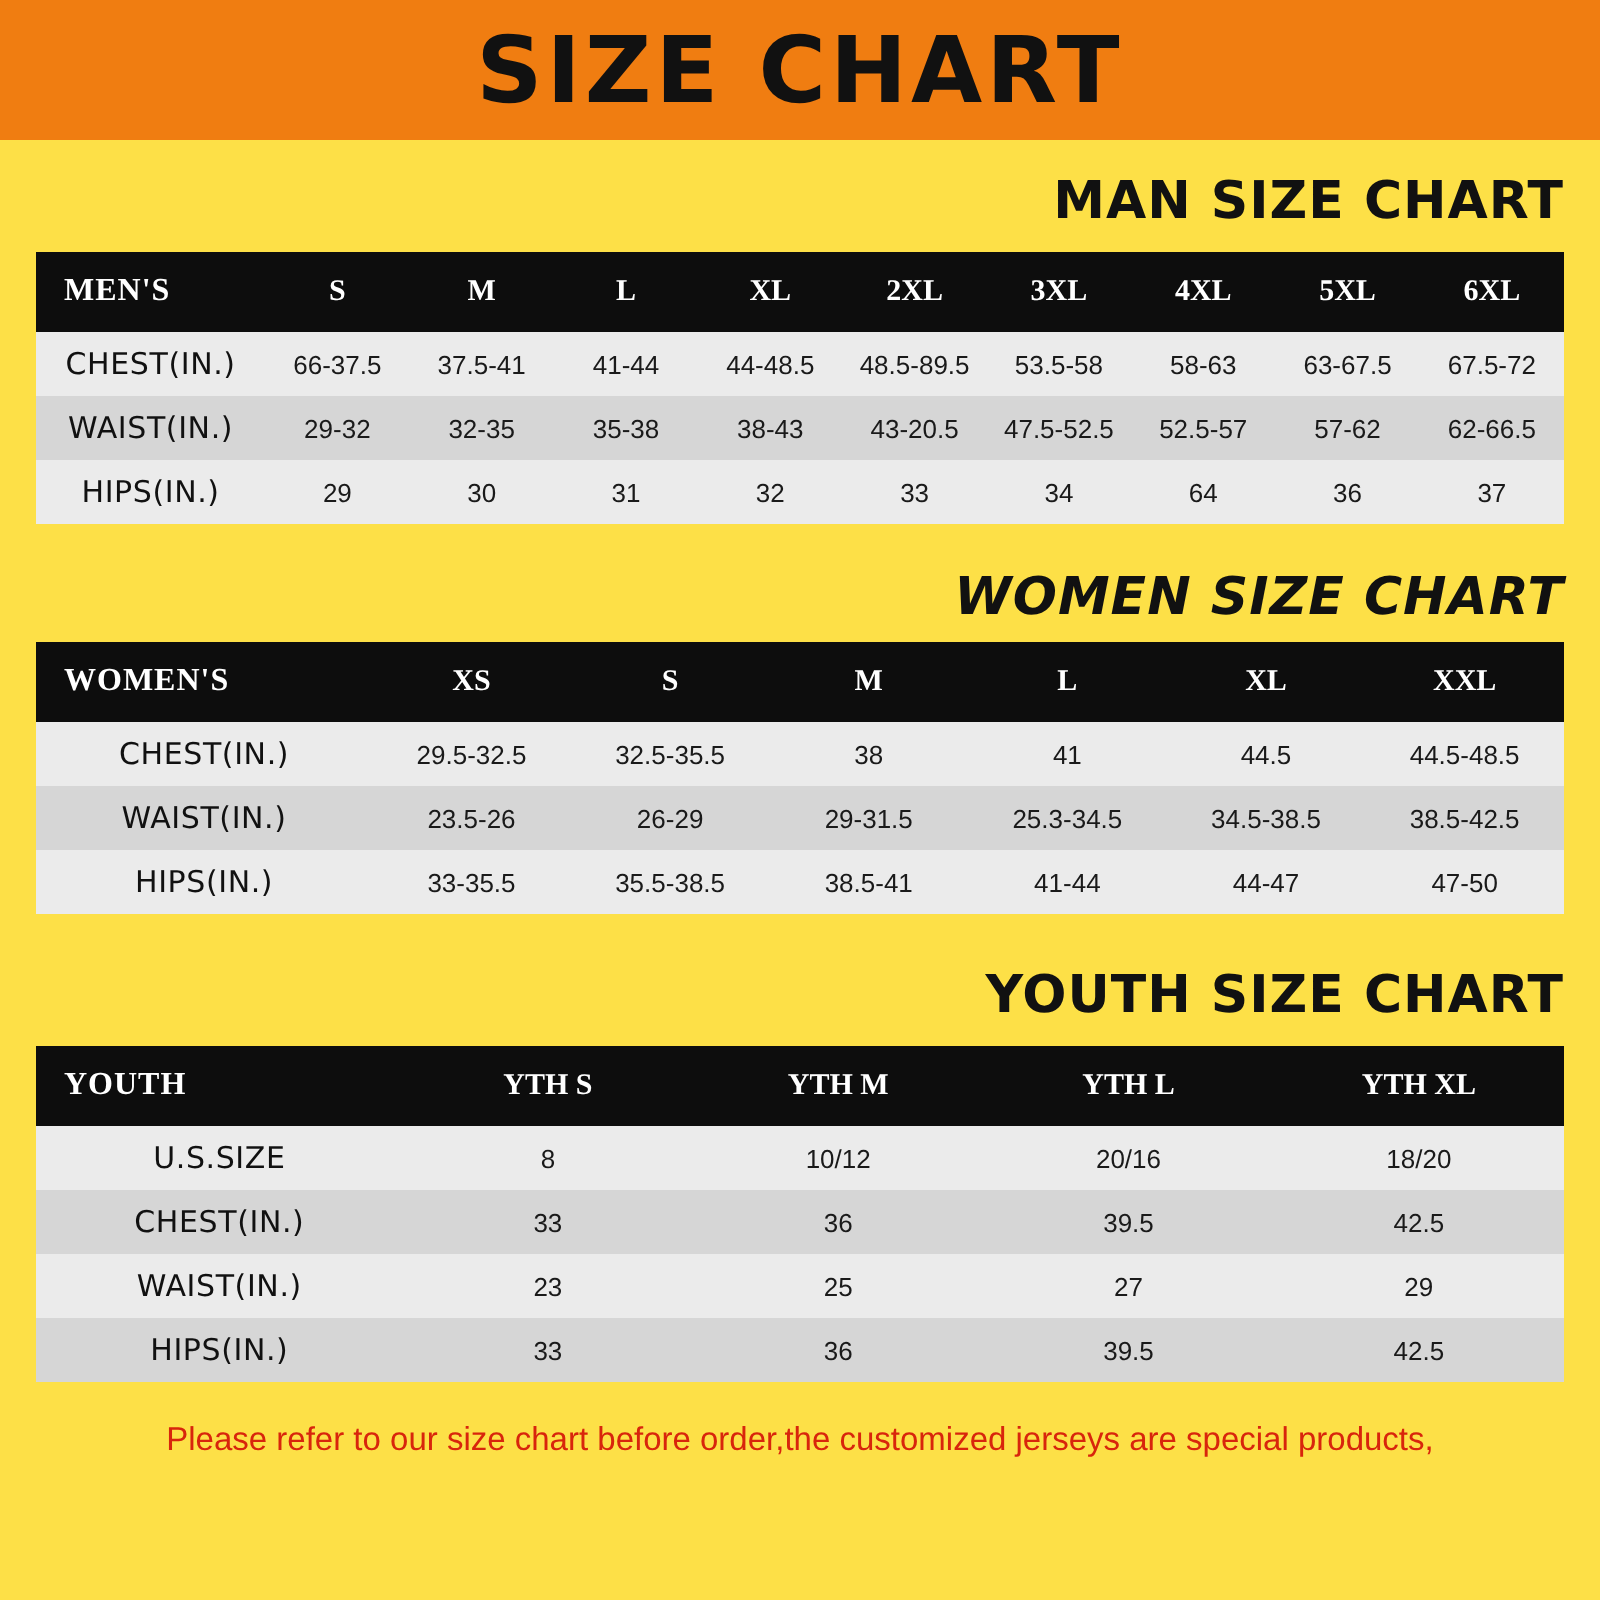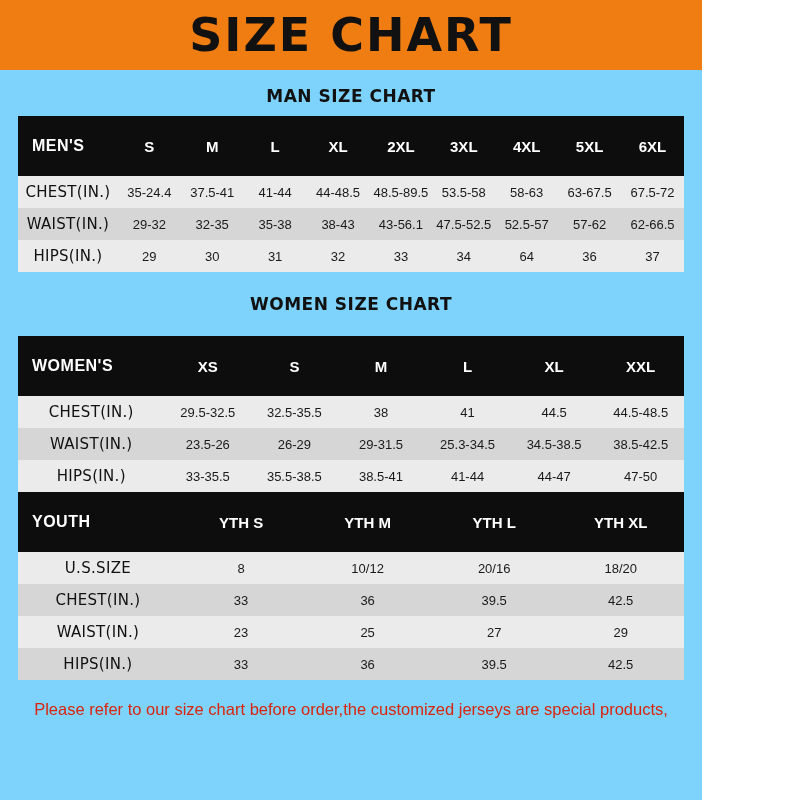--- a/index.html
+++ b/index.html
@@ -8,23 +8,23 @@
   }
   body {
     width: 800px;
     height: 800px;
     background: #ffffff;
     font-family: "Liberation Sans", sans-serif;
     overflow: hidden;
   }
   .page {
     position: relative;
-    width: 702px;
+    width: 800px;
     height: 800px;
-    background: #7dd3fc;
+    background: #fde047;
     box-sizing: border-box;
   }
   
   .banner {
     position: relative;
     height: 70px;
     background: #f07d11;
     display: flex;
     align-items: center;
     justify-content: center;
@@ -36,50 +36,50 @@
     letter-spacing: 2px;
     color: #111111;
     text-align: center;
     line-height: 1;
   }
   .content {
     padding: 0 18px;
     box-sizing: border-box;
   }
   .section-title {
-    text-align: center;
+    text-align: right;
     font-family: "DejaVu Sans", sans-serif;
     font-weight: bold;
-    font-size: 17px;
+    font-size: 26px;
     color: #111111;
     letter-spacing: 0.5px;
   }
   .t-man { margin-top: 16px; margin-bottom: 10px; }
-  .t-women { margin-top: 22px; margin-bottom: 22px; }
+  .t-women { margin-top: 22px; margin-bottom: 7px; font-style: italic; }
   .t-youth { margin-top: 26px; margin-bottom: 10px; }
 
   table.size-table {
     width: 100%;
     border-collapse: collapse;
     table-layout: fixed;
   }
   table.size-table th,
   table.size-table td {
     text-align: center;
     vertical-align: middle;
   }
   table.size-table thead tr {
     background: #0d0d0d;
   }
   table.size-table thead th {
     color: #ffffff;
-    font-family: Liberation Sans, sans-serif;
+    font-family: Liberation Serif, serif;
     font-weight: bold;
     font-size: 15px;
-    padding: 21px 2px;
+    padding: 11px 2px;
   }
   table.size-table thead th.rowlabel {
     text-align: left;
     padding-left: 14px;
     font-size: 16px;
     letter-spacing: 0.5px;
   }
   table.size-table tbody td {
     font-family: "Liberation Sans", sans-serif;
     font-size: 13px;
@@ -146,37 +146,37 @@
           <th>2XL</th>
           <th>3XL</th>
           <th>4XL</th>
           <th>5XL</th>
           <th>6XL</th>
         </tr>
       </thead>
       <tbody>
         <tr class="shade-light">
           <td class="rowlabel">CHEST(IN.)</td>
-          <td>35-24.4</td>
+          <td>66-37.5</td>
           <td>37.5-41</td>
           <td>41-44</td>
           <td>44-48.5</td>
           <td>48.5-89.5</td>
           <td>53.5-58</td>
           <td>58-63</td>
           <td>63-67.5</td>
           <td>67.5-72</td>
         </tr>
         <tr class="shade-dark">
           <td class="rowlabel">WAIST(IN.)</td>
           <td>29-32</td>
           <td>32-35</td>
           <td>35-38</td>
           <td>38-43</td>
-          <td>43-56.1</td>
+          <td>43-20.5</td>
           <td>47.5-52.5</td>
           <td>52.5-57</td>
           <td>57-62</td>
           <td>62-66.5</td>
         </tr>
         <tr class="shade-light">
           <td class="rowlabel">HIPS(IN.)</td>
           <td>29</td>
           <td>30</td>
           <td>31</td>
@@ -236,20 +236,21 @@
           <td>33-35.5</td>
           <td>35.5-38.5</td>
           <td>38.5-41</td>
           <td>41-44</td>
           <td>44-47</td>
           <td>47-50</td>
         </tr>
       </tbody>
     </table>
 
+    <div class="section-title t-youth">YOUTH SIZE CHART</div>
     <table class="size-table youth-table">
       <colgroup>
           <col class="c0">
           <col>
           <col>
           <col>
           <col>
         </colgroup>
       <thead>
         <tr>

